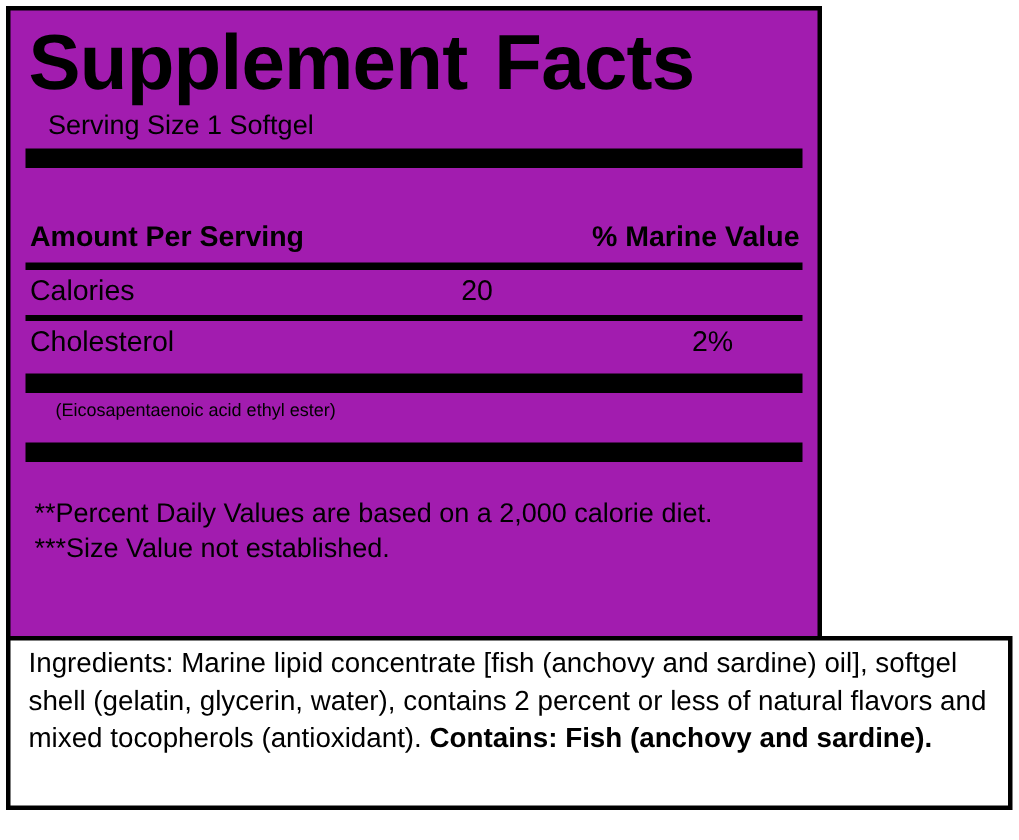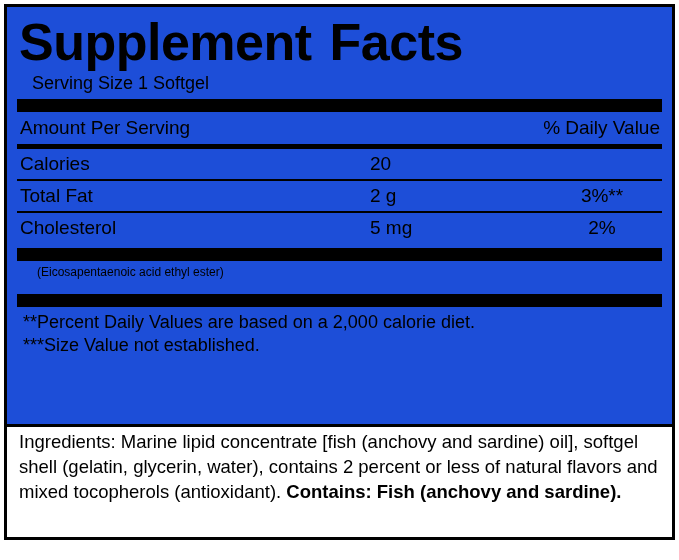--- a/index.html
+++ b/index.html
@@ -20,25 +20,25 @@
     width: 679px;
     height: 560px;
     box-sizing: border-box;
   }
 
   
   .panel {
     position: absolute;
     left: 4px;
     top: 4px;
-    width: 671px;
+    width: 544px;
     height: 426px;
     box-sizing: border-box;
     border: 3px solid #000;
-    background: #1d4ed8;
+    background: #a21caf;
     padding: 6px 10px 0 10px;
   }
 
   .title {
     font-size: 52px;
     line-height: 1.05;
     font-weight: bold;
     letter-spacing: -0.5px;
     margin: 2px 0 2px 2px;
     white-space: nowrap;
@@ -69,52 +69,53 @@
     display: flex;
     align-items: baseline;
     font-size: 19px;
     line-height: 20px;
     padding: 5px 0 5px 3px;
   }
   .row .name { flex: 0 0 auto; text-align: center; }
   .row .spacer { flex: 1 1 auto; }
   .row .amount {
     flex: 0 0 auto;
-    text-align: left;
+    text-align: center;
     width: 150px;
     padding-right: 22px;
   }
   .row .dv {
     flex: 0 0 auto;
     text-align: center;
     width: 120px;
   }
 
   .head-row {
     display: flex;
     font-size: 19px;
     line-height: 20px;
-    font-weight: normal;
+    font-weight: bold;
     padding: 6px 0 6px 3px;
+    margin-top: 31px;
   }
   .head-row .left { flex: 1 1 auto; }
   .head-row .right { flex: 0 0 auto; padding-right: 2px; }
 
   .sub-line {
     font-size: 12px;
     line-height: 22px;
     padding: 0 0 6px 20px;
   }
 
   .footnote {
     font-size: 18px;
     line-height: 23px;
     padding-left: 6px;
   }
-  .footnotes-wrap { padding-top: 4px; }
+  .footnotes-wrap { padding-top: 23px; }
 
   
   .ingredients {
     position: absolute;
     left: 4px;
     top: 424px;
     width: 671px;
     height: 116px;
     box-sizing: border-box;
     border: 3px solid #000;
@@ -135,45 +136,38 @@
     <div class="title">
       <span>Supplement</span><span class="gap"></span><span>Facts</span>
     </div>
 
     <div class="serving-line">Serving Size 1 Softgel</div>
 
     <div class="rule-thick"></div>
 
     <div class="head-row">
       <span class="left">Amount Per Serving</span>
-      <span class="right">% Daily Value</span>
+      <span class="right">% Marine Value</span>
     </div>
 
     <div class="rule-med"></div>
 
     <div class="row">
       <span class="name">Calories</span>
       <span class="spacer"></span>
       <span class="amount">20</span>
       <span class="dv"></span>
     </div>
     <div class="rule-thin"></div>
 
-    <div class="row">
-      <span class="name">Total Fat</span>
-      <span class="spacer"></span>
-      <span class="amount">2 g</span>
-      <span class="dv">3%**</span>
-    </div>
     <div class="rule-thin"></div>
 
     <div class="row">
       <span class="name">Cholesterol</span>
       <span class="spacer"></span>
-      <span class="amount">5 mg</span>
       <span class="dv">2%</span>
     </div>
 
     <div class="rule-thick"></div>
 
     <div class="sub-line">(Eicosapentaenoic acid ethyl ester)</div>
 
     <div class="rule-thick"></div>
 
     <div class="footnotes-wrap">

